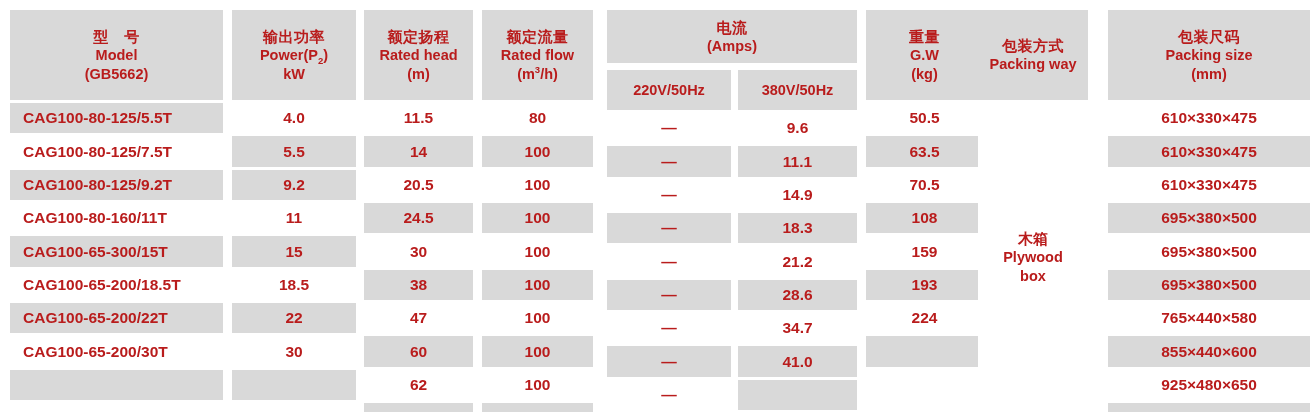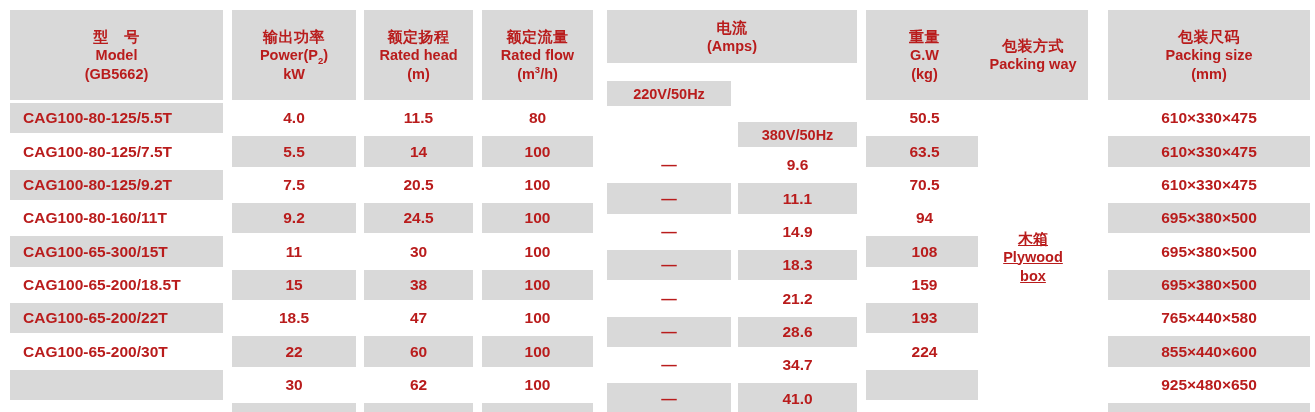--- a/index.html
+++ b/index.html
@@ -11,40 +11,39 @@
   
   .hcell{
     background:#d9d9d9;height:90px;margin-bottom:2px;
     display:flex;flex-direction:column;align-items:center;justify-content:center;
     text-align:center;font-size:14.5px;line-height:19px;
   }
   .hcell .zh{font-size:15px;letter-spacing:.5px;}
   sub.sb{font-size:9.5px;line-height:0;}
   sup.sp{font-size:9.5px;line-height:0;}
   
-  .amps-main{height:53px;margin-bottom:18px;}
+  .amps-main{height:53px;margin-bottom:7px;}
   .amps-subrow{display:flex;gap:7px;margin-bottom:2px;}
   .subhcell{
-    background:#d9d9d9;height:25px;display:flex;align-items:center;justify-content:center;
+    background:#d9d9d9;height:40px;display:flex;align-items:center;justify-content:center;
     font-size:14.5px;
   }
   .amps-data{display:flex;gap:7px;}
   
   .dcell{
     height:33.35px;box-sizing:border-box;border-top:1px solid #fff;border-bottom:2px solid #fff;
     display:flex;align-items:center;justify-content:center;font-size:15.5px;background:#fff;
   }
   .dcell.g{background:#d9d9d9;}
   .dcell.left{justify-content:flex-start;padding-left:13px;}
   
   .pack-way-cell{
     height:310px;background:#fff;display:flex;flex-direction:column;align-items:center;
     justify-content:center;text-align:center;font-size:14.5px;line-height:19px;
     box-sizing:border-box;
-    text-decoration:underline;
   }
   .pack-way-cell .zh{font-size:15px;}
 </style>
 </head>
 <body>
 
 <div class="sheet">
 
   <div class="col" style="left:10px;width:213px;">
     <div class="hcell">
@@ -64,21 +63,20 @@
   </div>
 
   <div class="col" style="left:232px;width:124px;">
     <div class="hcell">
       <span class="zh">输出功率</span>
       <span><span>Power(P</span><sub class="sb">2</sub><span>)</span></span>
       <span>kW</span>
     </div>
     <div class="dcell">4.0</div>
     <div class="dcell g">5.5</div>
-    <div class="dcell">7.5</div>
     <div class="dcell g">9.2</div>
     <div class="dcell">11</div>
     <div class="dcell g">15</div>
     <div class="dcell">18.5</div>
     <div class="dcell g">22</div>
     <div class="dcell">30</div>
     <div class="dcell g"></div>
   </div>
 
   <div class="col" style="left:364px;width:109px;">
@@ -117,21 +115,21 @@
     <div class="dcell g"></div>
   </div>
 
   <div class="col" style="left:607px;width:250px;">
     <div class="hcell amps-main">
       <span class="zh">电流</span>
       <span>(Amps)</span>
     </div>
     <div class="amps-subrow">
       <div class="subhcell" style="width:124px;">220V/50Hz</div>
-      <div class="subhcell" style="width:119px;margin-top:41px;">380V/50Hz</div>
+      <div class="subhcell" style="width:119px;">380V/50Hz</div>
     </div>
     <div class="amps-data">
       <div style="width:124px;">
         <div class="dcell">—</div>
         <div class="dcell g">—</div>
         <div class="dcell">—</div>
         <div class="dcell g">—</div>
         <div class="dcell">—</div>
         <div class="dcell g">—</div>
         <div class="dcell">—</div>
@@ -155,21 +153,20 @@
 
   <div class="col" style="left:866px;width:117px;">
     <div class="hcell">
       <span class="zh">重量</span>
       <span>G.W</span>
       <span>(kg)</span>
     </div>
     <div class="dcell">50.5</div>
     <div class="dcell g">63.5</div>
     <div class="dcell">70.5</div>
-    <div class="dcell">94</div>
     <div class="dcell g">108</div>
     <div class="dcell">159</div>
     <div class="dcell g">193</div>
     <div class="dcell">224</div>
     <div class="dcell g"></div>
   </div>
 
   <div class="col" style="left:978px;width:110px;">
     <div class="hcell">
       <span class="zh">包装方式</span>

